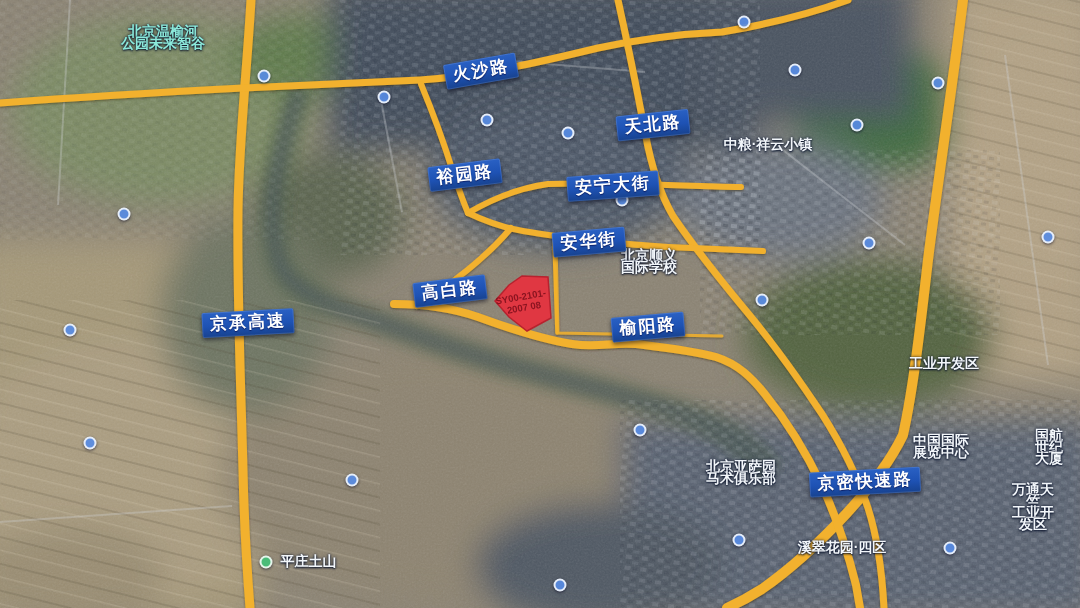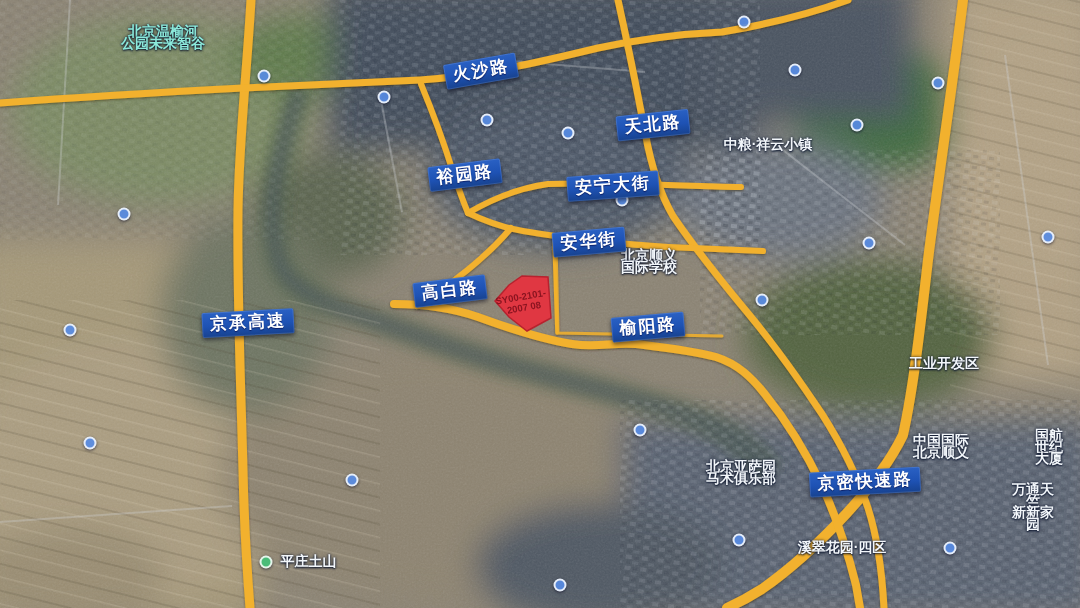--- a/index.html
+++ b/index.html
@@ -157,24 +157,24 @@
     <div class="road-label" style="left: 450px; top: 291px; transform: translate(-50%, -50%) rotate(-7deg);">高白路</div>
     <div class="road-label" style="left: 248px; top: 323px; transform: translate(-50%, -50%) rotate(-3deg);">京承高速</div>
     <div class="road-label" style="left: 648px; top: 327px; transform: translate(-50%, -50%) rotate(-5deg);">榆阳路</div>
     <div class="road-label" style="left: 865px; top: 482px; transform: translate(-50%, -50%) rotate(-3deg);">京密快速路</div>
     <div class="poi-label teal" style="left: 163px; top: 37px;">北京温榆河
 公园未来智谷</div>
     <div class="poi-label white" style="left: 768px; top: 145px;">中粮·祥云小镇</div>
     <div class="poi-label white" style="left: 649px; top: 261px; text-align: right;">北京顺义
 国际学校</div>
     <div class="poi-label white" style="left: 941px; top: 446px;">中国国际
-北京顺义</div>
+展览中心</div>
     <div class="poi-label white" style="left: 1037px; top: 447px; margin-left: 12px;">国航世纪大厦</div>
     <div class="poi-label white" style="left: 1033px; top: 507px;">万通天竺
-新新家园</div>
+工业开发区</div>
     <div class="poi-label white" style="left: 741px; top: 472px;">北京亚萨园
 马术俱乐部</div>
     <div class="poi-label white" style="left: 842px; top: 548px;">溪翠花园·四区</div>
     <div class="poi-label white" style="left: 300px; top: 562px; padding-left: 17px;">平庄土山</div>
     <div class="poi-label white" style="left: 944px; top: 364px;">工业开发区</div>
     <div class="poi-dot blue" style="left: 264px; top: 76px;"></div>
     <div class="poi-dot blue" style="left: 384px; top: 97px;"></div>
     <div class="poi-dot blue" style="left: 124px; top: 214px;"></div>
     <div class="poi-dot blue" style="left: 487px; top: 120px;"></div>
     <div class="poi-dot blue" style="left: 568px; top: 133px;"></div>

